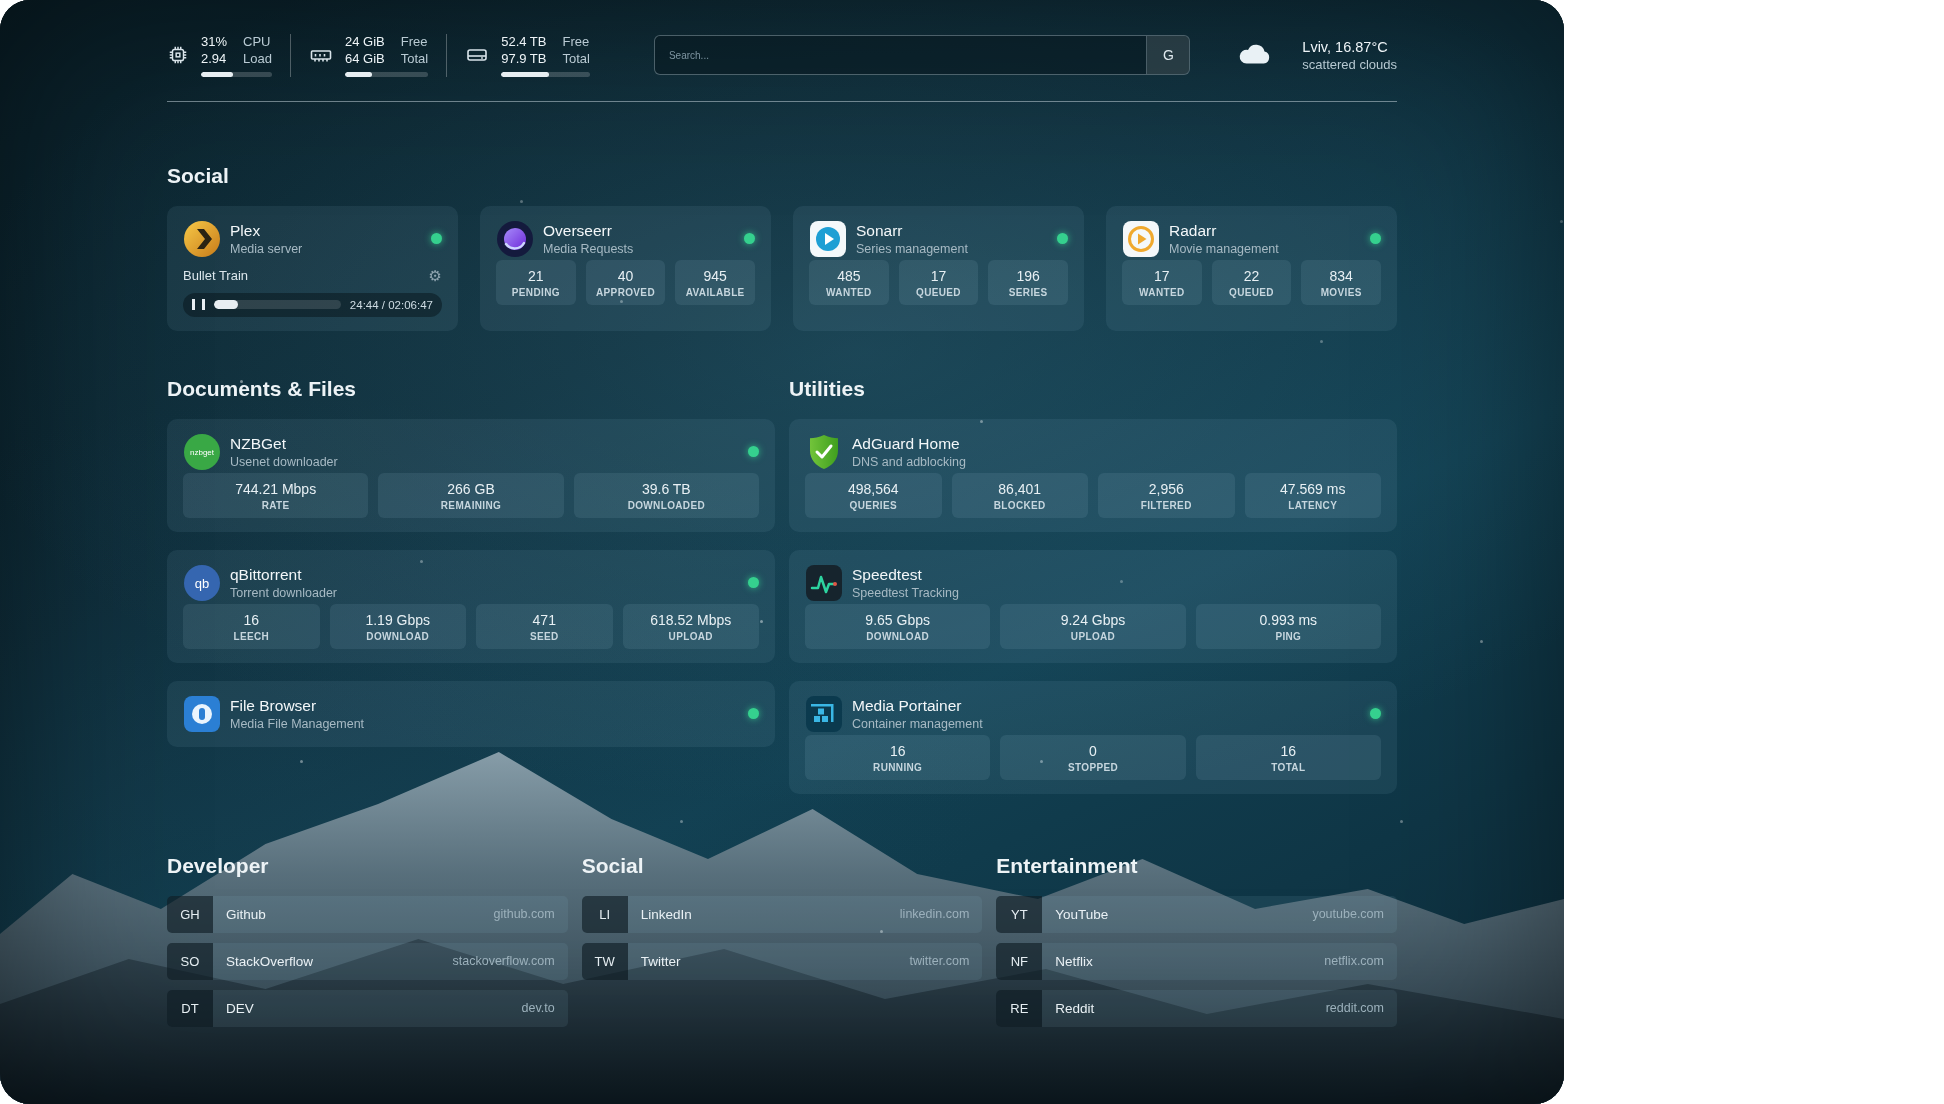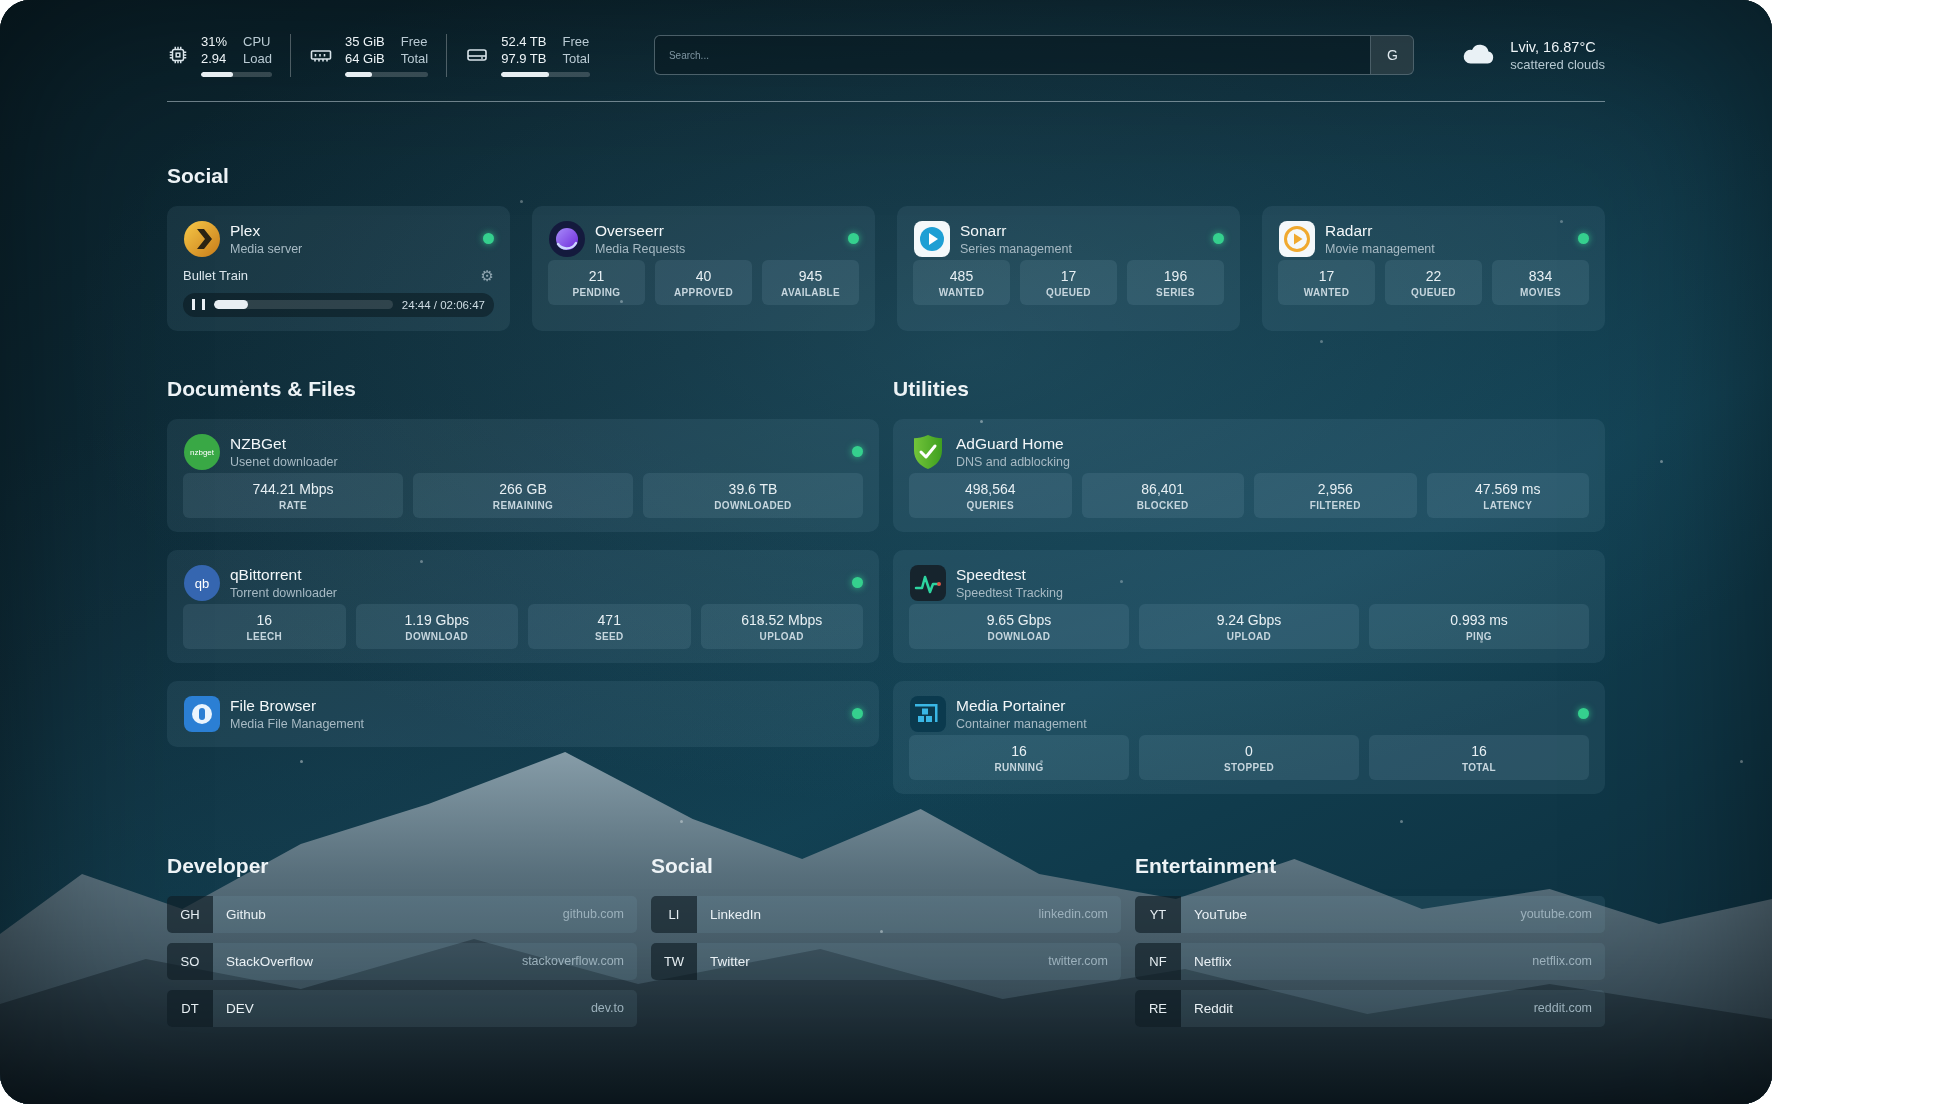--- a/index.html
+++ b/index.html
@@ -1,16 +1,16 @@
 <!DOCTYPE html>
 <html><head>
 <meta charset="utf-8">
 <style>
   html,body{margin:0;padding:0;background:#ffffff;font-family:"Liberation Sans",sans-serif;}
-  .page{position:relative;width:1772px;height:1104px;border-radius:30px;overflow:hidden;background:#0e2a36;box-shadow:0 0 0 2px #05080a inset;}
+  .page{position:relative;width:1564px;height:1104px;border-radius:30px;overflow:hidden;background:#0e2a36;box-shadow:0 0 0 2px #05080a inset;}
   .sky{position:absolute;inset:0;background:
     radial-gradient(1300px 650px at 55% 32%, rgba(58,118,140,0.30), transparent 70%),
     radial-gradient(900px 500px at 20% 70%, rgba(30,70,90,0.25), transparent 75%),
     linear-gradient(155deg,#0a2029 0%,#0e2d3a 35%,#114052 62%,#0d2c3a 100%);}
   .mountains{position:absolute;left:0;bottom:0;width:100%;height:380px;display:block;}
   .vignette{position:absolute;inset:0;box-shadow:inset 0 0 180px rgba(0,0,0,0.5);pointer-events:none;}
   .snow{position:absolute;top:0;left:0;width:3px;height:3px;border-radius:50%;background:transparent;
     box-shadow:240px 380px 0 rgba(255,255,255,.45),620px 300px 0 rgba(255,255,255,.35),
     980px 420px 0 rgba(255,255,255,.4),1320px 340px 0 rgba(255,255,255,.3),
     1660px 460px 0 rgba(255,255,255,.4),420px 560px 0 rgba(255,255,255,.35),
@@ -30,21 +30,21 @@
   .res-icon{display:flex;align-items:center;color:#d9e4ea;}
   .res-rows{display:flex;gap:16px;font-size:13px;line-height:1.3;}
   .res-values{color:#eef4f7;}
   .res-labels{color:#b9cad3;}
   .res-bar{margin-top:4px;height:5px;border-radius:3px;background:rgba(255,255,255,0.18);overflow:hidden;}
   .res-bar-fill{height:100%;background:#e7eef2;border-radius:3px;width:0;}
   .searchbox{flex:1;margin:0 46px;height:38px;background:rgba(8,24,31,0.55);border:1px solid rgba(200,220,230,0.35);border-radius:6px;display:flex;align-items:center;overflow:hidden;}
   .searchbox input{flex:1;background:transparent;border:none;outline:none;color:#e6eef2;font-size:10px;padding:0 14px;font-family:"Liberation Sans",sans-serif;}
   .searchbox input::placeholder{color:#7e95a1;}
   .search-btn{width:42px;height:100%;background:rgba(255,255,255,0.12);border-left:1px solid rgba(200,220,230,0.22);color:#dfe9ee;font-size:14px;display:flex;align-items:center;justify-content:center;cursor:pointer;}
-  .weather{display:flex;align-items:flex-start;gap:12px;}
+  .weather{display:flex;align-items:flex-start;gap:28px;}
   .weather-line1{font-size:14.5px;color:#eef4f7;}
   .weather-line2{font-size:13px;color:#b6c8d1;margin-top:2px;}
   .divider{margin-top:24px;height:1px;background:rgba(205,220,228,0.5);}
 
   
   .section-title{font-size:21px;font-weight:600;color:#edf3f6;margin:0 0 18px;}
   .media-section{margin-top:62px;}
   .media-grid{display:grid;grid-template-columns:repeat(4,1fr);gap:22px;}
   .card{background:rgba(150,198,220,0.09);border-radius:10px;padding:14px 16px;}
   .card-head{display:flex;align-items:center;gap:9px;}
@@ -131,21 +131,21 @@
       <div class="res-group">
         <span class="res-icon">
           <svg width="24" height="24" viewBox="0 0 24 24" fill="none" stroke="#d9e4ea" stroke-width="1.6">
             <rect x="2.5" y="8" width="19" height="8" rx="1"></rect>
               <path d="M6 16v2.5M10 16v2.5M14 16v2.5M18 16v2.5M6.5 11v2.5M11 11v2.5M15.5 11v2.5"></path>
           </svg>
         </span>
         <div class="res-body">
           <div class="res-rows">
             <div class="res-values">
-              <div>35 GiB</div>
+              <div>24 GiB</div>
               <div>64 GiB</div>
             </div>
             <div class="res-labels">
               <div>Free</div>
               <div>Total</div>
             </div>
           </div>
           <div class="res-bar">
               <div class="res-bar-fill" style="width: 33%;"></div>
             </div>

